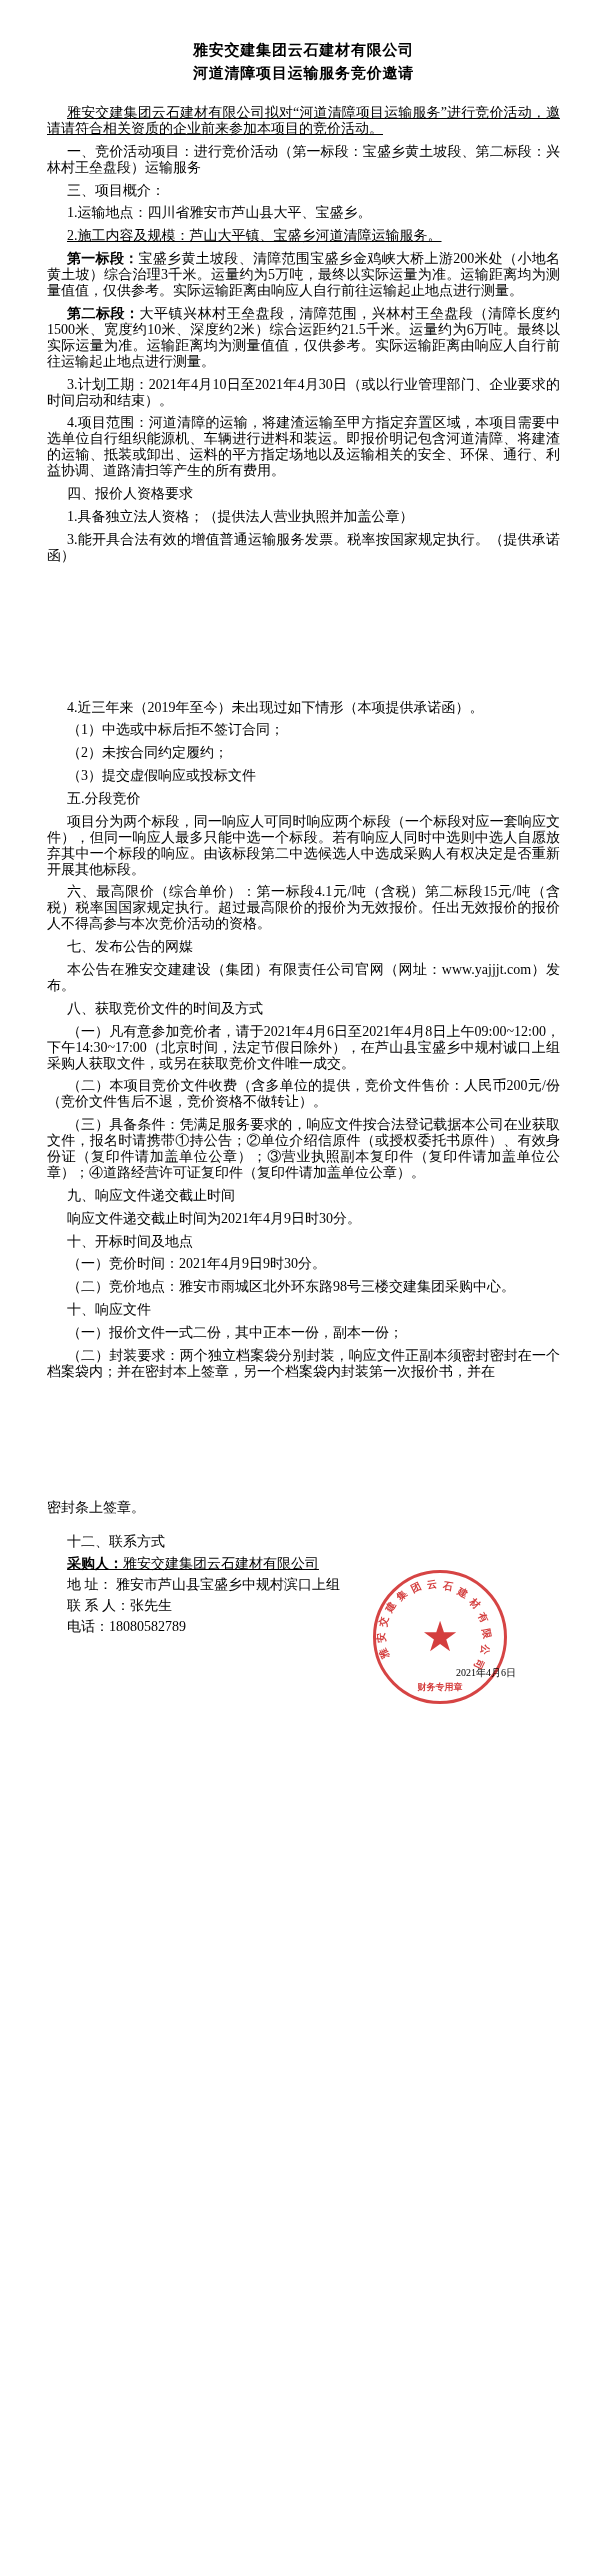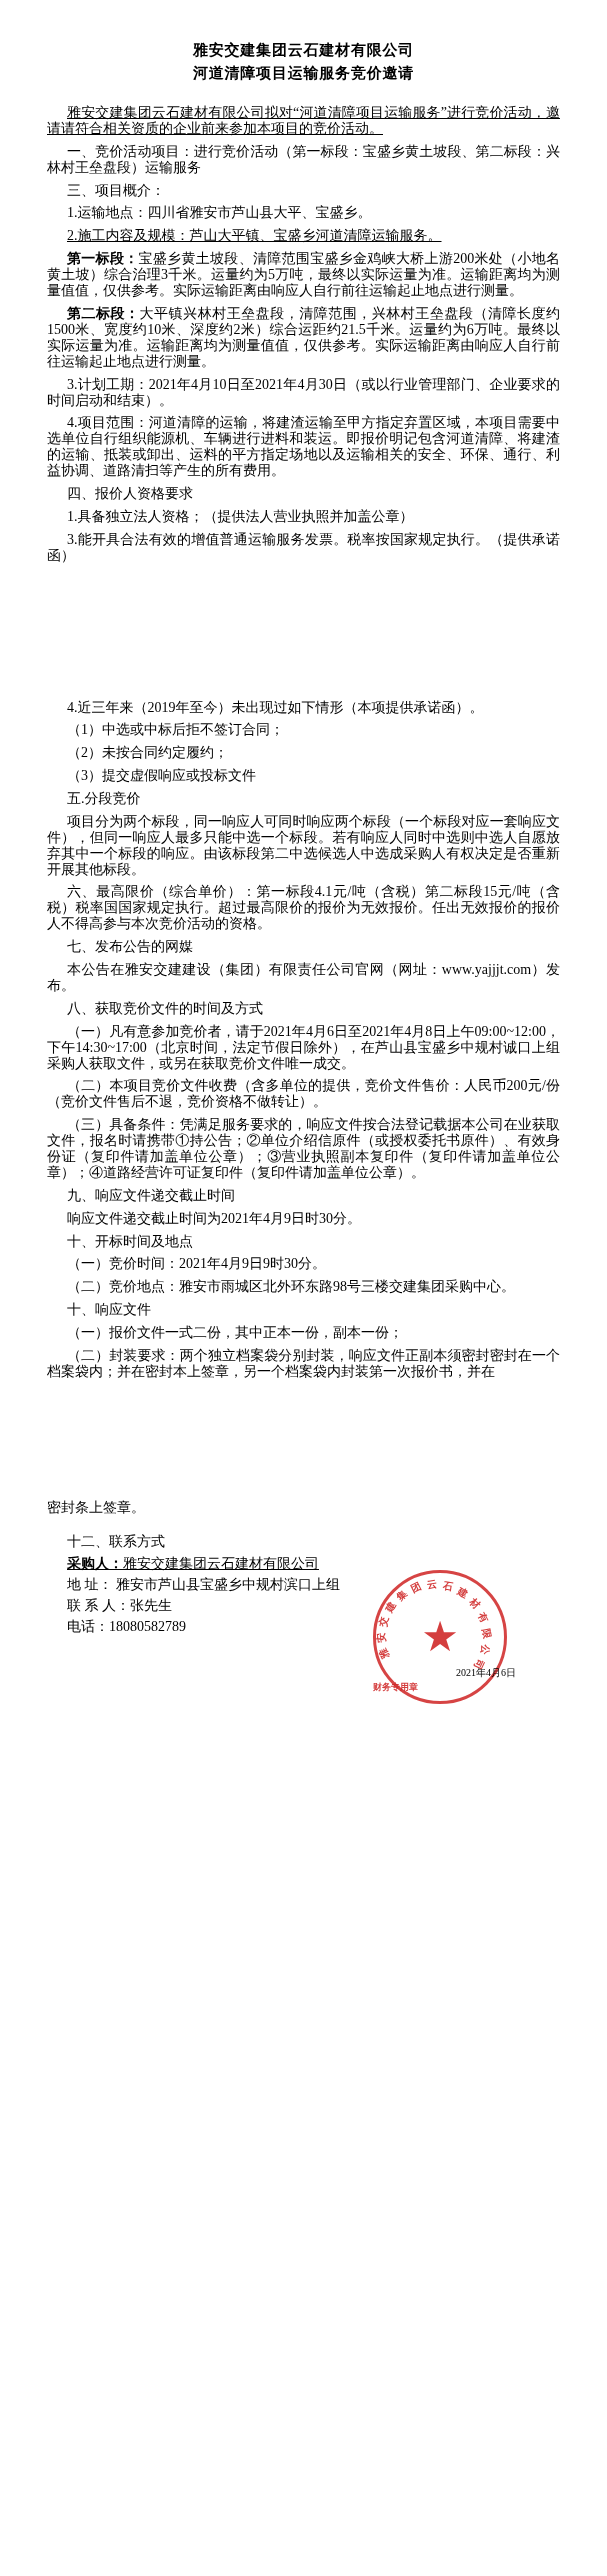--- a/index.html
+++ b/index.html
@@ -110,21 +110,21 @@
     width: 12px;
     margin-left: -6px;
     margin-top: -59px;
     text-align: center;
   }
   .seal-bottom {
     position: absolute;
     left: 0;
     bottom: 10.6px;
     width: 134px;
-    text-align: left;
+    text-align: center;
     color: #d02a2a;
     font-size: 9px;
     font-weight: bold;
     opacity: 0.9;
   }
   .date-line {
     text-align: right;
     padding-right: 44px;
     font-size: 10px;
     line-height: 16px;

